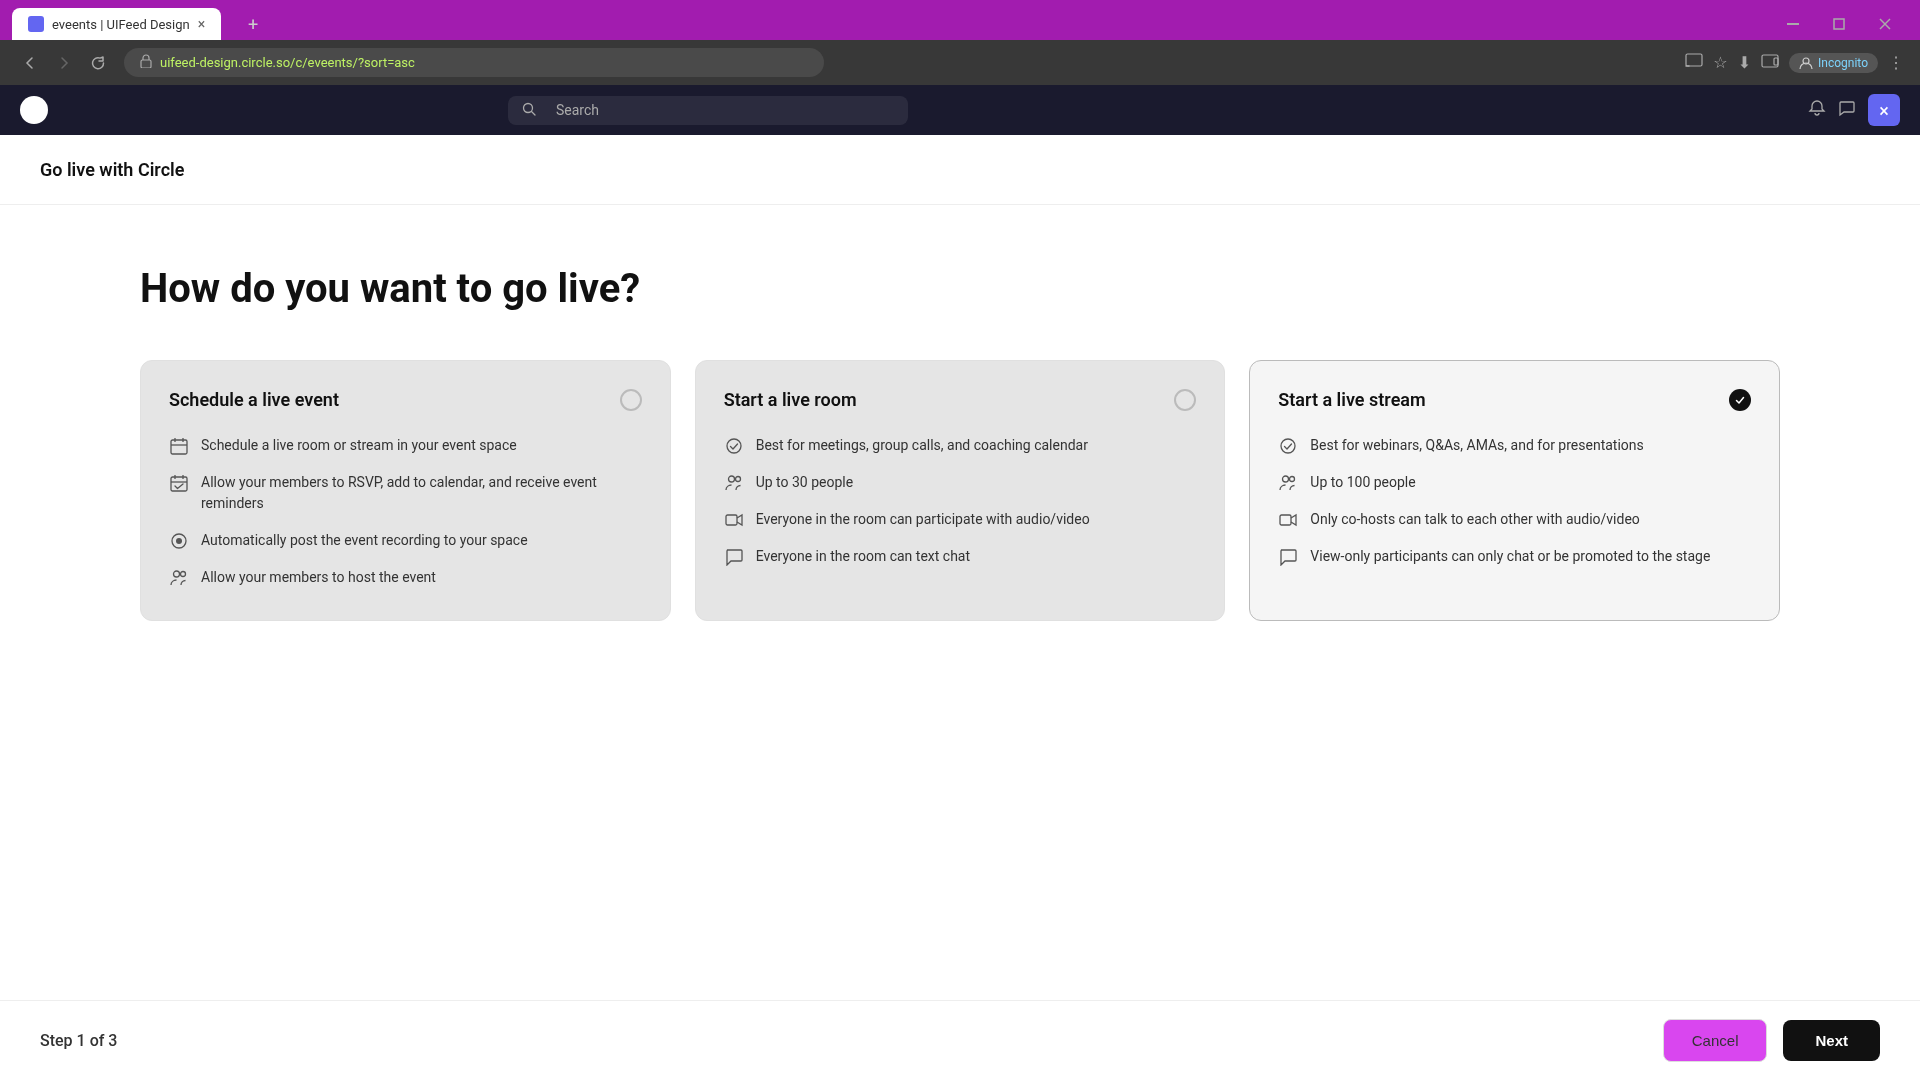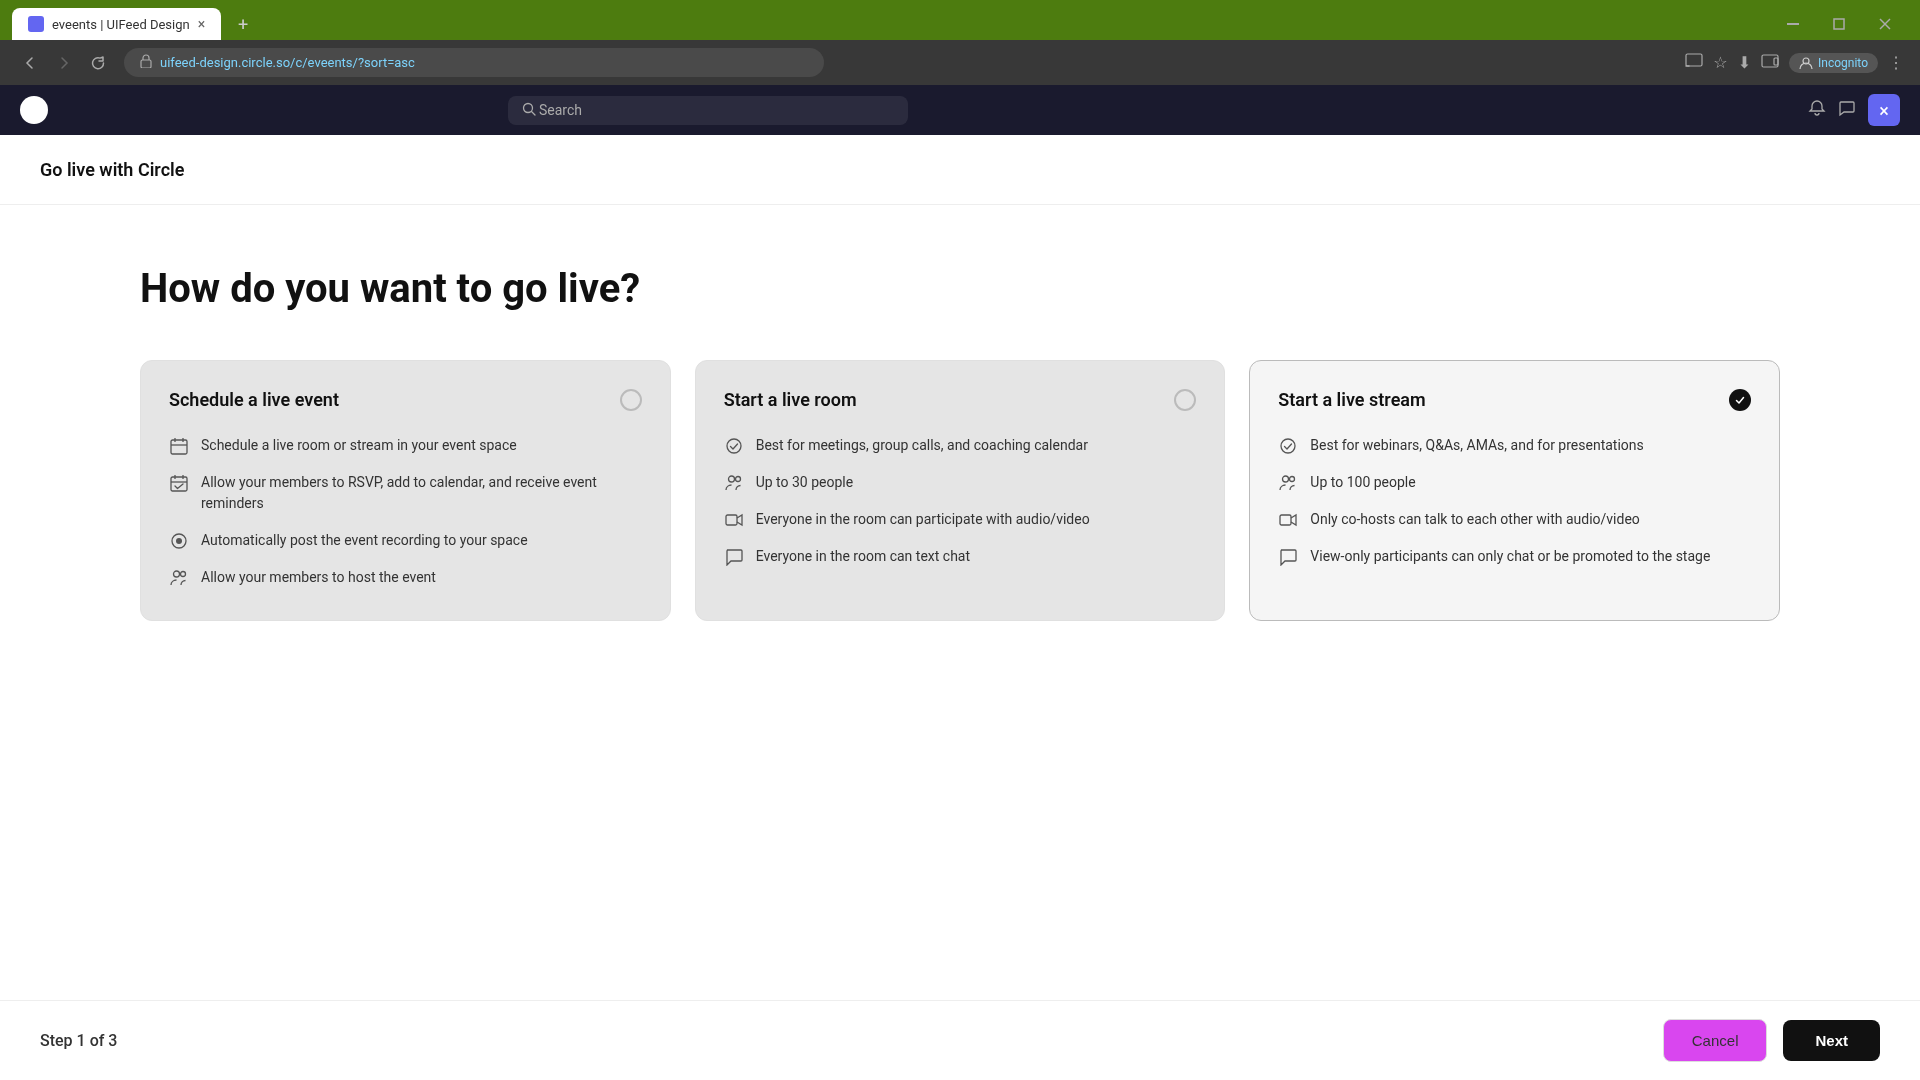--- a/index.html
+++ b/index.html
@@ -1,40 +1,40 @@
 <!DOCTYPE html>
 <html><head>
   <meta charset="utf-8">
   <style>
     * { box-sizing: border-box; margin: 0; padding: 0; }
     body { font-family: -apple-system, BlinkMacSystemFont, 'Segoe UI', Roboto, sans-serif; background: #fff; width: 1920px; min-height: 1080px; }
 
     
     .browser-chrome { background: #2c2c2c; width: 100%; }
-    .tab-bar { display: flex; align-items: center; padding: 8px 12px 0; gap: 8px; background: #4d7c0f; }
+    .tab-bar { display: flex; align-items: center; padding: 8px 12px 0; gap: 18px; background: #a21caf; }
     .tab { display: flex; align-items: center; gap: 8px; background: #fff; border-radius: 8px 8px 0 0; padding: 8px 16px; font-size: 13px; color: #333; max-width: 220px; }
     .tab-favicon { width: 16px; height: 16px; background: #6366f1; border-radius: 3px; flex-shrink: 0; }
     .tab-title { flex: 1; white-space: nowrap; overflow: hidden; text-overflow: ellipsis; font-size: 13px; }
     .tab-close { color: #666; cursor: pointer; font-size: 14px; line-height: 1; }
     .tab-new { width: 28px; height: 28px; display: flex; align-items: center; justify-content: center; color: #ccc; font-size: 18px; cursor: pointer; margin-bottom: 0; }
     .address-bar { background: #383838; display: flex; align-items: center; padding: 8px 16px; gap: 12px; }
     .nav-buttons { display: flex; gap: 6px; align-items: center; }
     .nav-btn { width: 28px; height: 28px; display: flex; align-items: center; justify-content: center; color: #aaa; cursor: pointer; font-size: 16px; }
     .url-box { flex: 1; max-width: 700px; background: #4a4a4a; border-radius: 20px; padding: 6px 16px; display: flex; align-items: center; gap: 8px; }
     .lock-icon { color: #aaa; font-size: 12px; }
-    .url-text { color: #7dd3fc; font-size: 13px; }
+    .url-text { color: #bef264; font-size: 13px; }
     .browser-actions { display: flex; align-items: center; gap: 10px; margin-left: auto; }
     .br-icon { color: #aaa; font-size: 16px; cursor: pointer; }
     .incognito-badge { background: #555; color: #7dd3fc; border-radius: 12px; padding: 3px 10px; font-size: 12px; display: flex; align-items: center; gap: 5px; }
     .wc-btn { width: 46px; height: 32px; display: flex; align-items: center; justify-content: center; color: #aaa; font-size: 14px; cursor: pointer; }
 
     
     .app-topbar { background: #1a1a2e; display: flex; align-items: center; padding: 0 20px; height: 50px; gap: 20px; }
     .app-icon { width: 28px; height: 28px; background: #fff; border-radius: 50%; flex-shrink: 0; }
-    .app-search { flex: 1; display: flex; align-items: center; gap: 3px; background: rgba(255,255,255,0.08); border-radius: 8px; padding: 6px 14px; max-width: 400px; margin: 0 auto; }
+    .app-search { flex: 1; display: flex; align-items: center; gap: 20px; background: rgba(255,255,255,0.08); border-radius: 8px; padding: 6px 14px; max-width: 400px; margin: 0 auto; }
     .app-search-icon { color: #aaa; font-size: 14px; }
     .app-search-text { color: #aaa; font-size: 14px; }
     .app-topbar-actions { display: flex; gap: 12px; align-items: center; margin-left: auto; }
     .topbar-icon { color: #aaa; font-size: 16px; cursor: pointer; }
     .close-modal-btn { width: 32px; height: 32px; background: #6366f1; border-radius: 6px; display: flex; align-items: center; justify-content: center; color: #fff; font-size: 18px; cursor: pointer; }
 
     
     .page-container { background: #fff; min-height: 980px; position: relative; }
     .modal-header { padding: 24px 40px; border-bottom: 1px solid #eee; }
     .modal-title { font-size: 18px; font-weight: 600; color: #111; }

